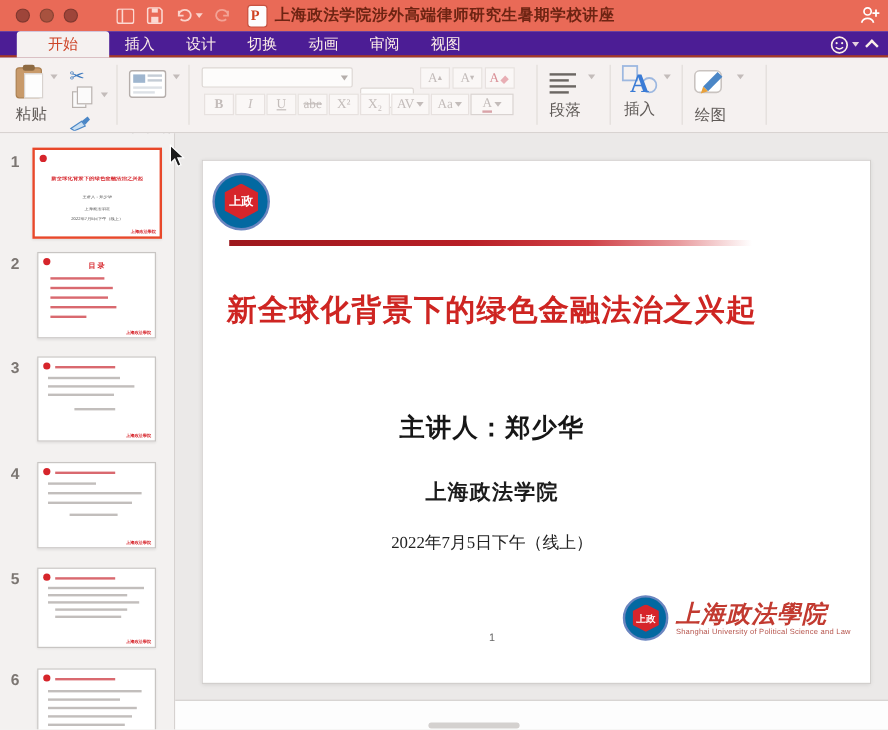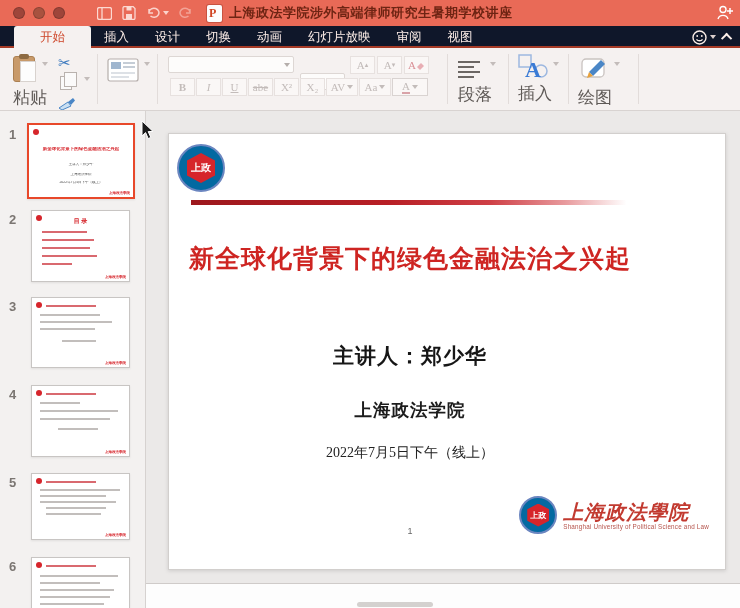--- a/index.html
+++ b/index.html
@@ -16,32 +16,32 @@
   .caret { width:0; height:0; border-left:3.5px solid transparent; border-right:3.5px solid transparent; border-top:4px solid rgba(255,240,235,.85); margin-left:3px; }
   .docicon { width:15px; height:17px; background:#fdfdfd; border-radius:2px; margin-left:14px; position:relative; box-shadow:0 0 0 1px rgba(140,40,25,.35); }
   .docicon span { position:absolute; left:2px; top:1px; color:#d04423; font-size:12px; font-weight:bold; font-family:"Liberation Serif",serif; }
   .doctitle { margin-left:7px; font-size:13px; color:#6e2413; font-weight:bold; letter-spacing:.5px; white-space:nowrap; }
   .searchbox { position:absolute; left:546px; top:4px; width:155px; height:18px; background:#d85f4e; border-radius:4px; box-shadow:inset 0 1px 2px rgba(0,0,0,.15); display:flex; align-items:center; padding:0 5px; }
   .searchbox input { background:transparent; border:none; outline:none; font-size:11px; color:#fde7e0; width:110px; }
   .searchbox input::placeholder { color:#f0b2a4; }
   .share { position:absolute; right:7px; top:5px; }
 
   
-  .tabrow { position:absolute; left:0; top:26px; width:740px; height:22px; background:#0f172a; }
+  .tabrow { position:absolute; left:0; top:26px; width:740px; height:22px; background:#4c1d95; }
   .tabrow .underline { position:absolute; left:0; bottom:0; width:740px; height:2px; background:#a63a26; }
   .tabs { position:absolute; left:14px; top:0; height:22px; display:flex; align-items:center; }
   .tab { color:#fdeee8; font-size:12.5px; padding:0 13px; height:22px; display:flex; align-items:center; cursor:default; white-space:nowrap; }
   .tab.active { background:#f5f1f0; color:#cd4427; border-radius:3px 3px 0 0; padding:0 26px; height:22px; position:relative; z-index:2; }
   .tab-extras { position:absolute; right:8px; top:0; height:22px; display:flex; align-items:center; gap:8px; }
   .chev { width:8px; height:8px; border-left:2px solid #fbeee8; border-top:2px solid #fbeee8; transform:rotate(45deg) translateY(2px); }
 
   
   .ribbon { position:absolute; left:0; top:48px; width:740px; height:63px; background:#f5f1f0; border-bottom:1px solid #d8d3d1; }
   .vdiv { position:absolute; top:6px; height:50px; width:1px; background:#e2dcda; }
-  .grp-label { font-size:17px; color:#5f5a57; text-align:center; }
+  .grp-label { font-size:13px; color:#5f5a57; text-align:center; }
   .rb { position:absolute; cursor:default; }
   .clipboard { width:22px; height:26px; background:#c89a6a; border-radius:3px; position:relative; border:1px solid #a8causes; border:1px solid #ab8052; }
   .clipboard::before { content:""; position:absolute; left:5px; top:-3px; width:10px; height:5px; background:#8d6a42; border-radius:2px; }
   .clipboard::after { content:""; position:absolute; left:6px; top:4px; width:14px; height:19px; background:#fdfdfd; border:1px solid #d8d2ce; }
   .pagecopy { width:12px; height:14px; background:#fbfafa; border:1px solid #b9b2ae; position:relative; }
   .pagecopy::after { content:""; position:absolute; left:3px; top:-5px; width:11px; height:13px; background:#fbfafa; border:1px solid #b9b2ae; }
   .combo { background:#fdfcfb; border:1px solid #ddd7d4; height:17px; position:relative; border-radius:2px; }
   .combo .caret2 { position:absolute; right:3px; top:6px; width:0; height:0; border-left:3px solid transparent; border-right:3px solid transparent; border-top:4px solid #b5aeab; }
   .fbtn { display:inline-flex; align-items:center; justify-content:center; width:25px; height:18px; border:1px solid #e7e1df; background:#faf7f6; color:#c3bcba; font-size:11px; font-family:"Liberation Serif",serif; margin-right:1px; }
   .fbtn i { font-style:italic; }
@@ -142,21 +142,20 @@
 </div>
 
 <div class="tabrow">
   <div class="underline"></div>
   <div class="tabs">
     <div class="tab active">开始</div>
     <div class="tab">插入</div>
     <div class="tab">设计</div>
     <div class="tab">切换</div>
     <div class="tab">动画</div>
-    <div class="tab">幻灯片放映</div>
     <div class="tab">审阅</div>
     <div class="tab">视图</div>
   </div>
   <div class="tab-extras">
     <div style="display:flex;align-items:center;">
       <svg width="15" height="15" viewBox="0 0 15 15">
           <circle cx="7.5" cy="7.5" r="6.5" fill="none" stroke="#fbeee8" stroke-width="1.4"></circle>
           <circle cx="5.2" cy="6" r=".9" fill="#fbeee8"></circle>
           <circle cx="9.8" cy="6" r=".9" fill="#fbeee8"></circle>
           <path d="M4.5 9.3 a3.5 3 0 0 0 6 0" fill="none" stroke="#fbeee8" stroke-width="1.3"></path>

